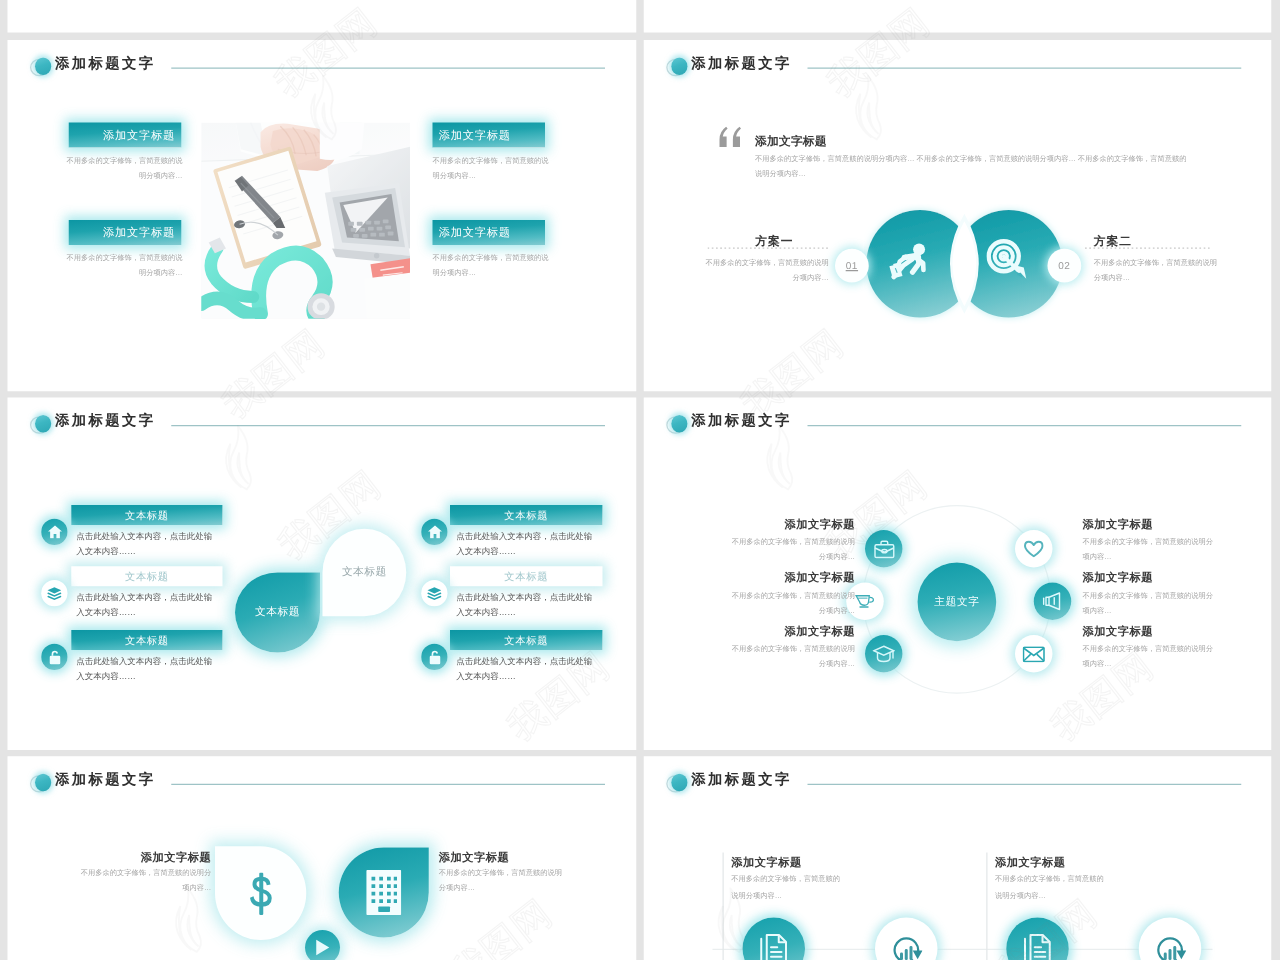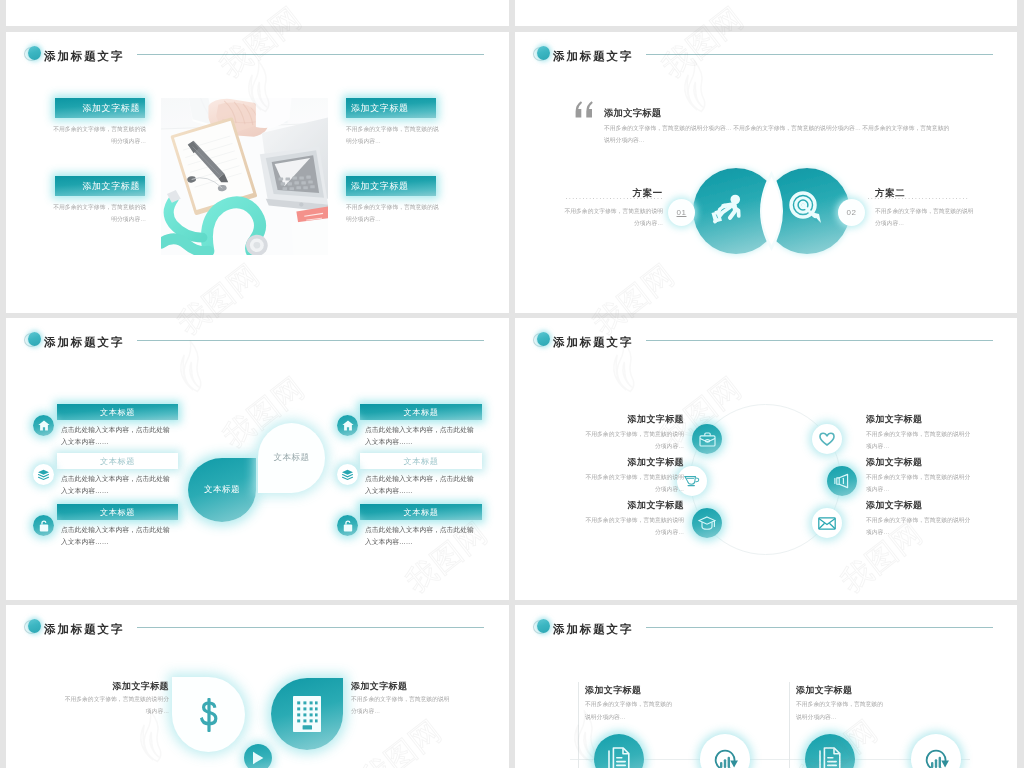--- a/index.html
+++ b/index.html
@@ -8,21 +8,21 @@
   .page{position:relative;width:1024px;height:768px;background:#e4e4e4;}
   .slide{position:absolute;background:#ffffff;overflow:hidden;}
   .s-l{left:6px;width:503px;}
   .s-r{left:515px;width:502px;}
   .r0{top:-256px;height:282px;}
   .r1{top:32px;height:281px;}
   .r2{top:318px;height:282px;}
   .r3{top:605px;height:282px;}
 
   
-  .hdr{position:absolute;left:18px;top:14px;display:flex;align-items:flex-end;}
+  .hdr{position:absolute;left:18px;top:14px;display:flex;align-items:flex-start;}
   .hdr-dot{position:relative;width:17px;height:16px;flex:none;}
   .hdr-dot .ring{position:absolute;left:0px;top:1px;width:15px;height:14px;
       border:1px solid #c9d9dc;border-radius:50%;box-sizing:border-box;}
   .hdr-dot .ball{position:absolute;left:4px;top:0px;width:13px;height:14px;border-radius:50%;
       background:linear-gradient(160deg,#5fc8d3 0%,#3cb6c2 45%,#2da7b4 100%);
       box-shadow:0 0 4px 2px rgba(120,215,225,.55);}
   .hdr-txt{margin-left:3px;font-size:11.5px;font-weight:bold;color:#2f2f2f;
       letter-spacing:1.9px;line-height:1;white-space:nowrap;}
   .hdr-line{position:absolute;height:1px;background:#9ec3c6;}
 
@@ -337,21 +337,21 @@
       </svg>
     </div>
 
     <div class="numcirc" style="left:153px;top:167px;text-decoration:underline;">
       <span>01</span>
     </div>
     <div class="numcirc" style="left:323px;top:167px;">
       <span>02</span>
     </div>
 
-    <div class="ttl" style="left:61px;top:155px;width:87px;text-align:right;font-size:9.4px;letter-spacing:.8px;">方案一</div>
+    <div class="ttl" style="left:61px;top:155px;width:87px;text-align:center;font-size:9.4px;letter-spacing:.8px;">方案一</div>
     <div class="dotline" style="left:51px;top:166px;width:97px;"></div>
     <div class="body" style="left:38px;top:173px;width:110px;text-align:right;">
       <div>不用多余的文字修饰，言简意赅的说明</div>
       <div>分项内容…</div>
     </div>
     <div class="ttl" style="left:360px;top:155px;width:87px;text-align:left;font-size:9.4px;letter-spacing:.8px;">方案二</div>
     <div class="dotline" style="left:353px;top:166px;width:100px;"></div>
     <div class="body" style="left:360px;top:173px;width:110px;text-align:left;">
       <div>不用多余的文字修饰，言简意赅的说明</div>
       <div>分项内容…</div>
@@ -456,20 +456,25 @@
       <div class="hdr-dot">
         <div class="ring"></div>
           <div class="ball"></div>
       </div>
       <div class="hdr-txt">添加标题文字</div>
     </div>
     <div class="hdr-line" style="left:131px;top:22px;width:347px;"></div>
 
     <div class="orbit" style="left:175px;top:86px;width:151px;height:151px;"></div>
 
+    <div class="circ hub" style="left:219px;top:132px;width:63px;height:63px;
+                background:linear-gradient(170deg,#109ba8 0%,#2dadb6 45%,#8fd2d7 100%);
+                box-shadow:0 0 12px 5px rgba(180,236,240,.9);">
+      <span style="color:#f2fdfe;font-size:8.6px;letter-spacing:.5px;">主题文字</span>
+    </div>
 
     <div class="circ teal" style="left:177px;top:106px;width:30px;height:30px;">
       <svg width="17" height="15" viewBox="0 0 17 15" fill="none" stroke="#d6f7fa" stroke-width="1.15">
         <rect x="1" y="3.8" width="15" height="10.2" rx="1.1"></rect>
         <path d="M5.8 3.8 L5.8 2.1 Q5.8 1 7 1 L10 1 Q11.2 1 11.2 2.1 L11.2 3.8"></path>
         <path d="M1 6.4 L7 9.2 Q8.5 9.8 10 9.2 L16 6.4"></path>
         <ellipse cx="8.5" cy="8.9" rx="2.1" ry="1.25"></ellipse>
       </svg>
     </div>
     <div class="circ white" style="left:162px;top:148px;width:30px;height:30px;">

